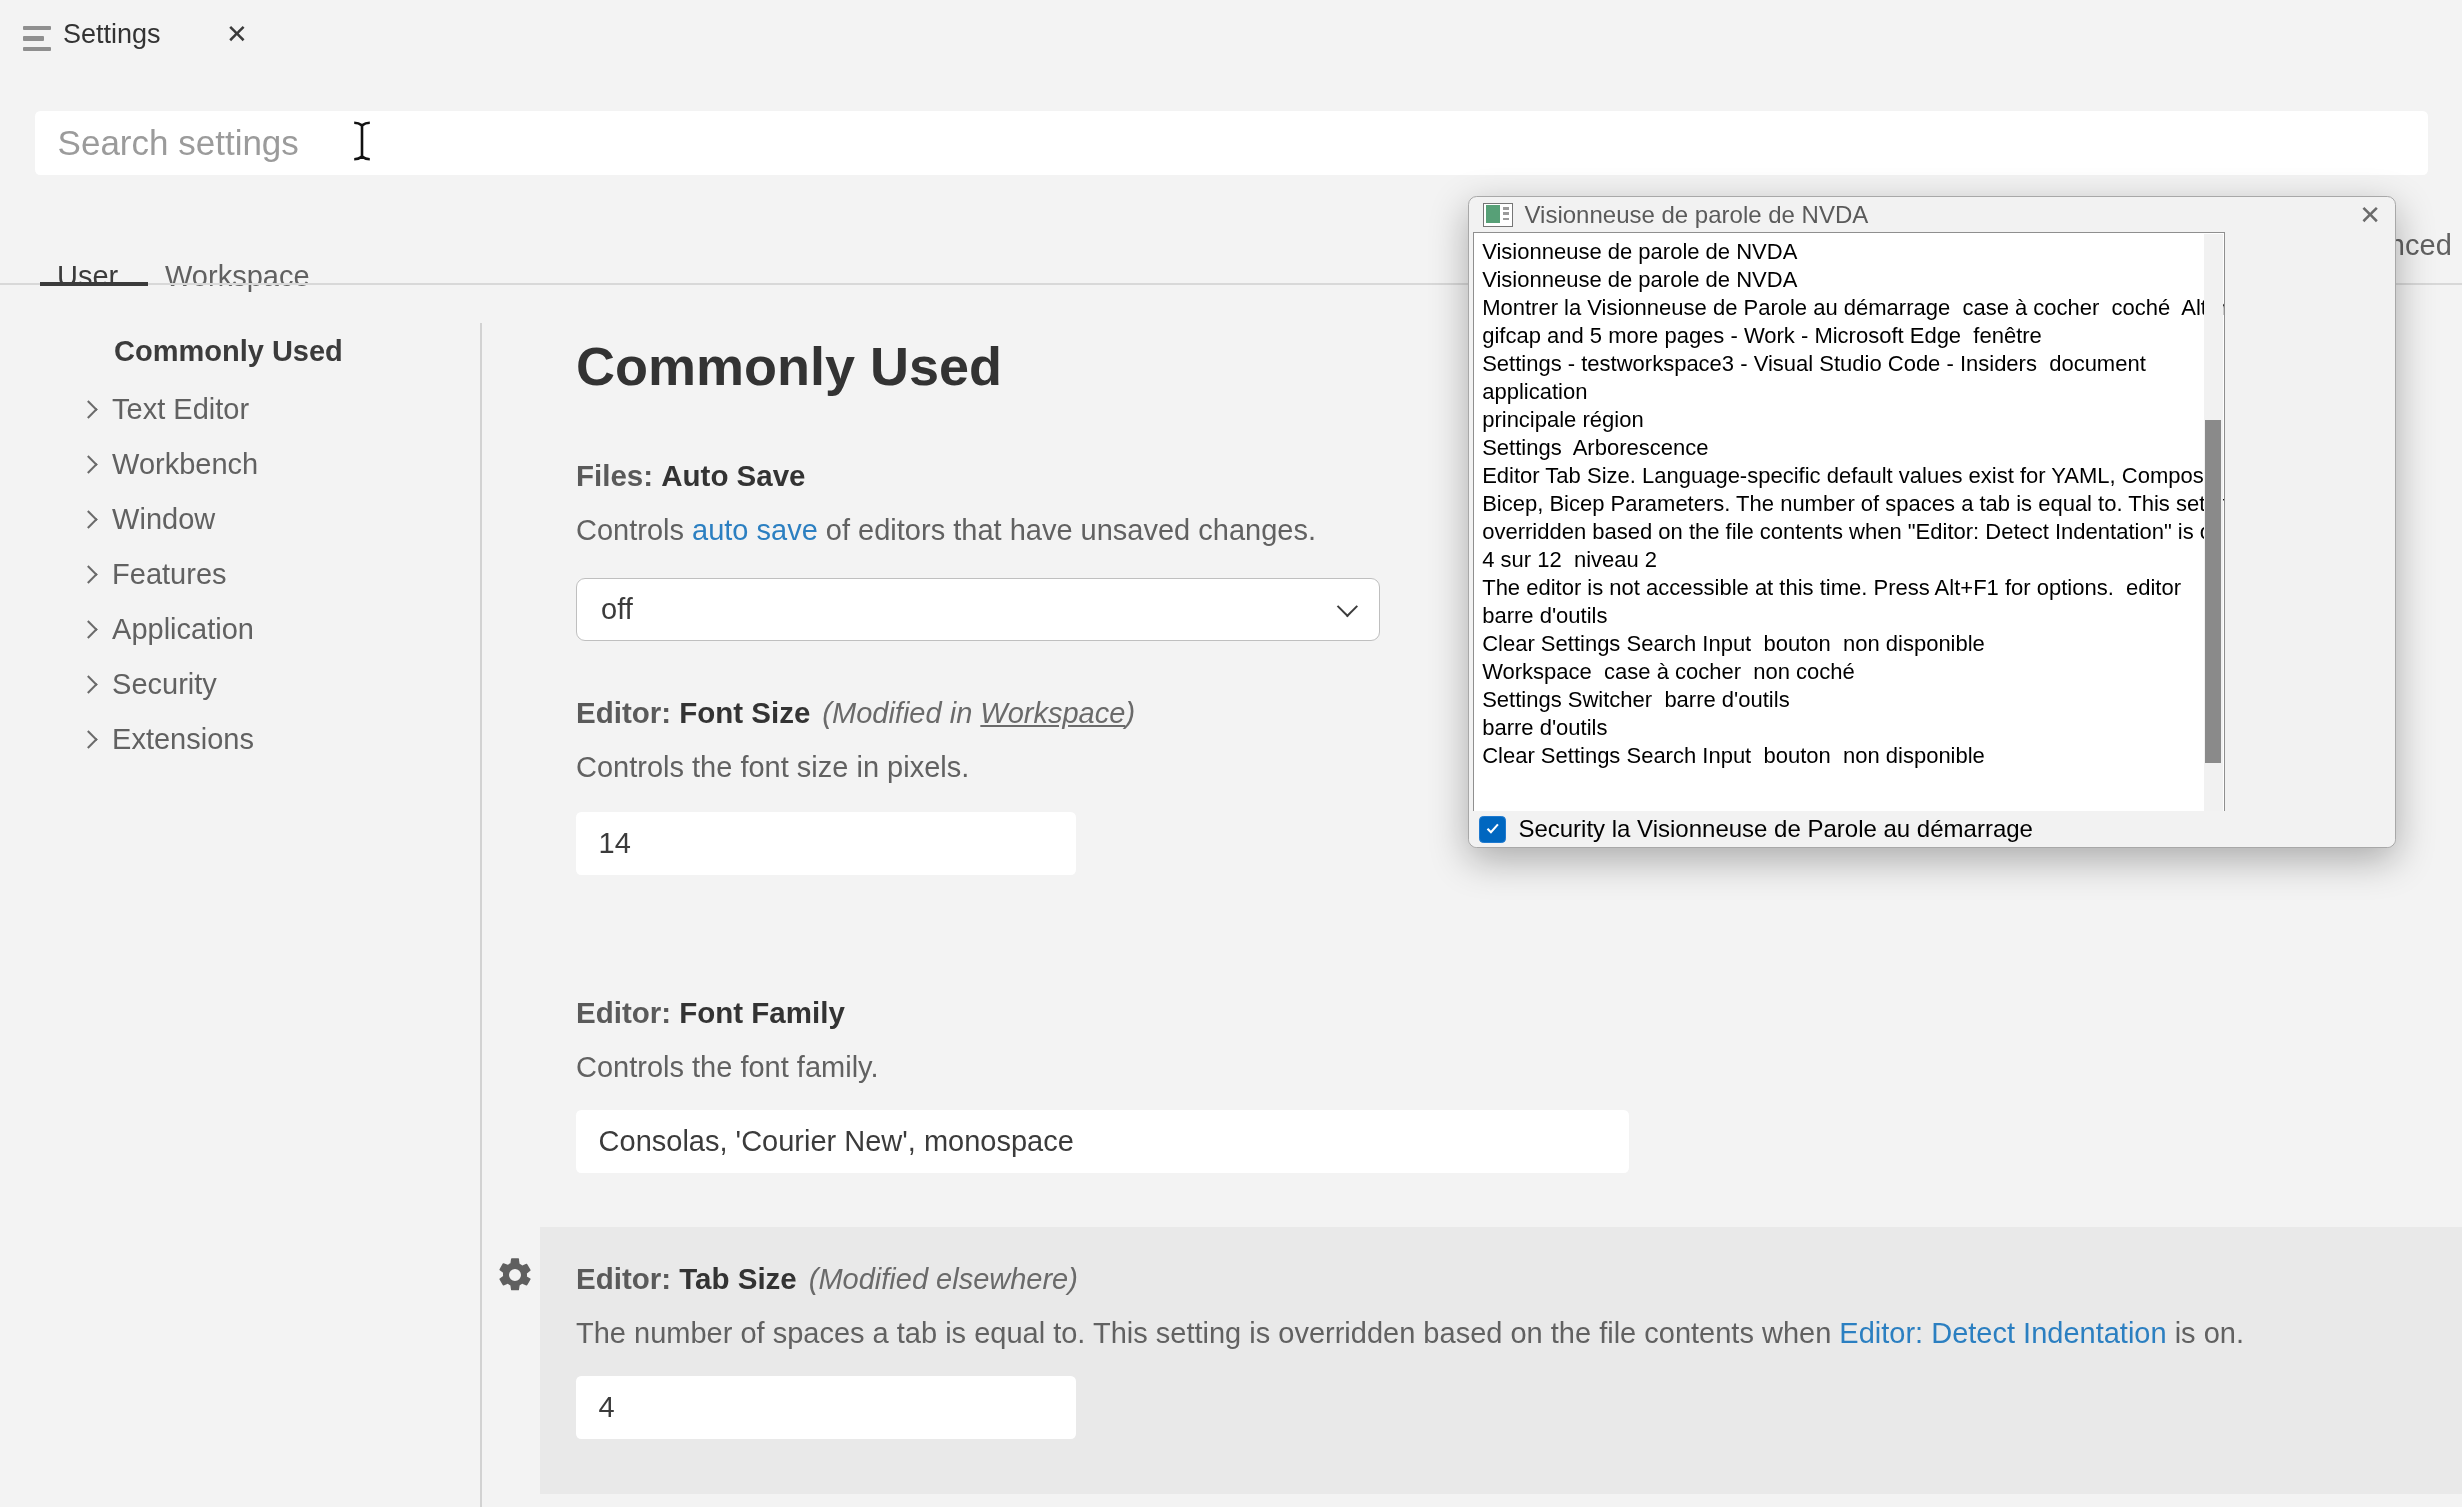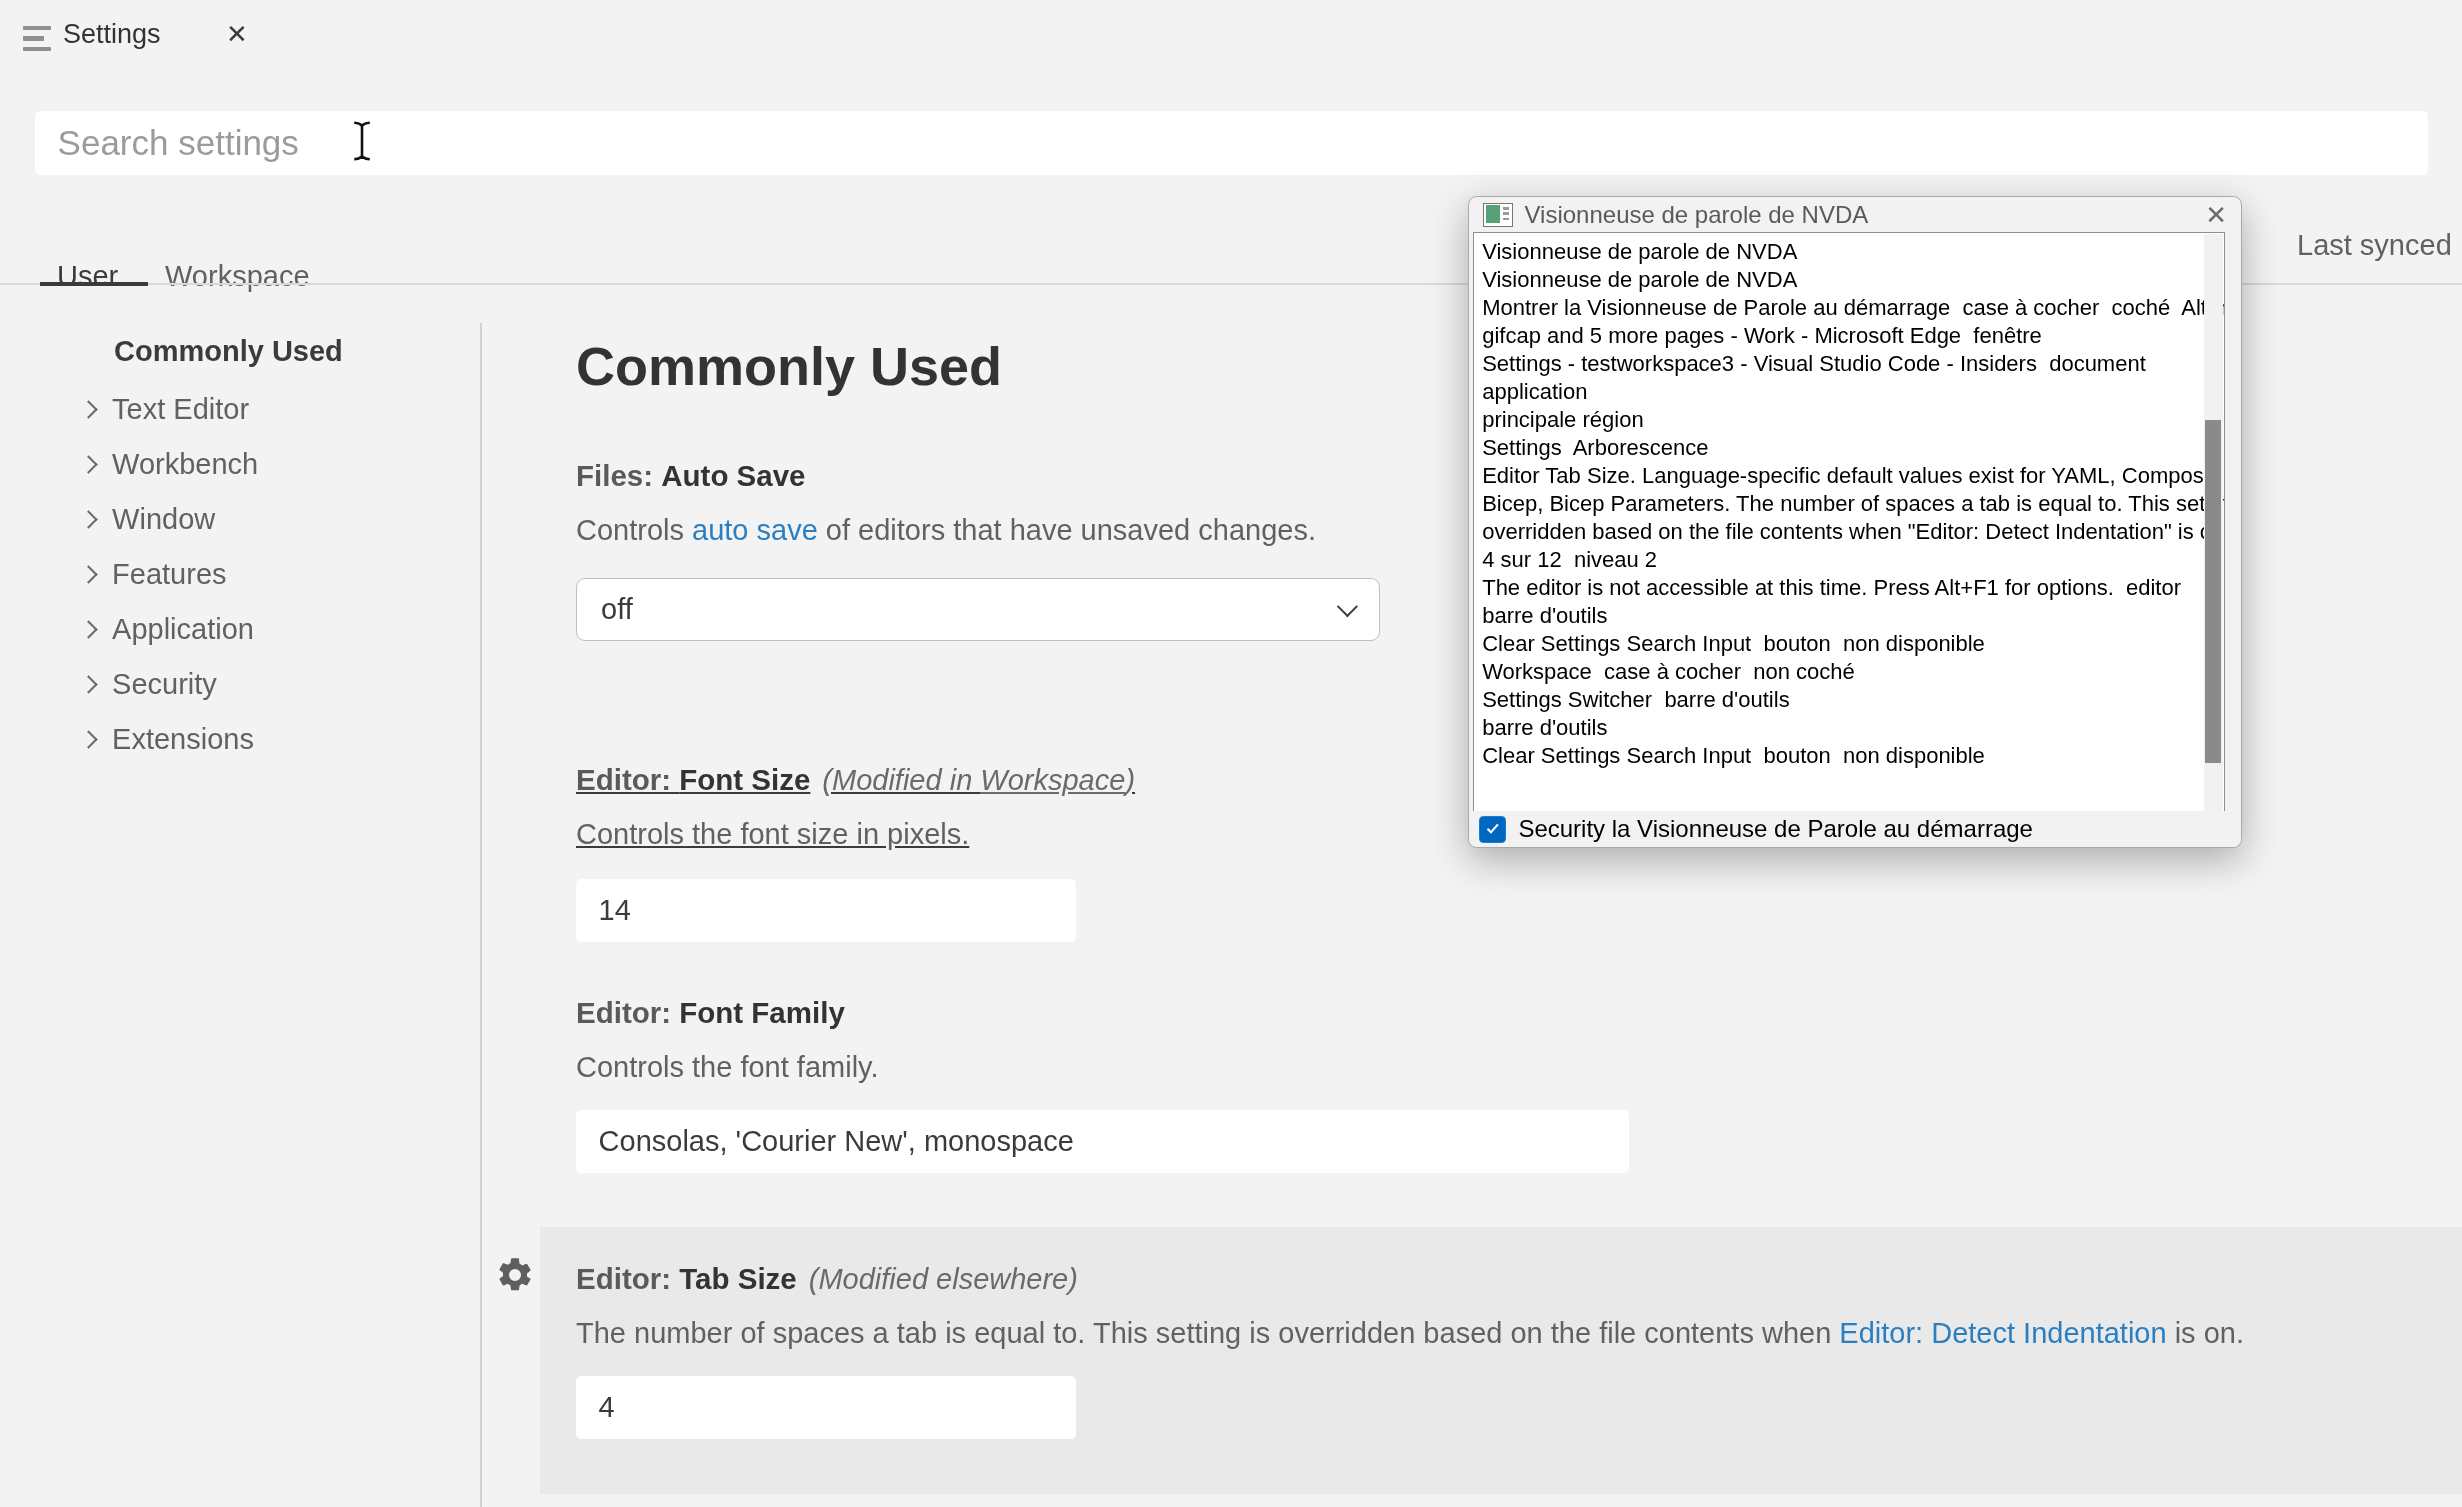--- a/index.html
+++ b/index.html
@@ -68,21 +68,21 @@
   }
   .chev-down {
     width:14.8px; height:14.8px;
     border-right:2.6px solid #3b3b3b; border-bottom:2.6px solid #3b3b3b;
     transform:rotate(45deg); margin-top:-7px;
   }
   .row-highlight { left:540px; top:1227px; width:1922px; height:267px; background:#e9e9e9; }
 
   
   .nvda-win {
-    left:1468px; top:196px; width:774px; height:652px;
+    left:1468px; top:196px; width:928px; height:652px;
     background:#f2f2f2; border:0.9px solid #a8a8a8; border-radius:8.7px;
     box-shadow:0 12px 38px rgba(0,0,0,0.30);
   }
   .nvda-titlebar { position:absolute; left:0; top:0; width:100%; height:35px;
     display:flex; align-items:center; padding:0 14px; }
   .nvda-title { font-size:24px; color:#5a5a5a; margin-left:12px; flex:1; white-space:nowrap; }
   .nvda-close { font-size:26px; color:#6b6b6b; line-height:1; cursor:default; }
   .nvda-app-icon { width:29.5px; height:24px; background:#fff; border:1.7px solid #767676; position:relative; }
   .nvda-app-icon .green { position:absolute; left:1.7px; top:1.7px; width:14.8px; height:17.4px; background:#57a077; }
   .nvda-app-icon .l1, .nvda-app-icon .l2, .nvda-app-icon .l3 {
@@ -175,21 +175,21 @@
 
 <div class="abs" style="left:576px; top:459px;">
   <div class="setting-title"><span class="cat">Files: </span><span class="name">Auto Save</span></div>
   <div class="setting-desc"><span>Controls </span><span class="link">auto save</span><span> of editors that have unsaved changes.</span></div>
   <div class="select-box" style="margin-top:31px;">
     <span>off</span>
     <span class="chev-down"></span>
   </div>
 </div>
 
-<div class="abs" style="left:576px; top:763px;text-decoration:underline;">
+<div class="abs" style="left:576px; top:696px;">
   <div class="setting-title"><span class="cat">Editor: </span><span class="name">Font Size</span><span class="modified"><span>(Modified in </span><span class="uline">Workspace</span><span>)</span></span></div>
   <div class="setting-desc">Controls the font size in pixels.</div>
   <input class="text-input" style="margin-top: 28px; width: 500px;" value="14">
 </div>
 
 <div class="abs" style="left:576px; top:996px;">
   <div class="setting-title"><span class="cat">Editor: </span><span class="name">Font Family</span></div>
   <div class="setting-desc">Controls the font family.</div>
   <input class="text-input" style="margin-top: 26px; width: 1053px;" value="Consolas, 'Courier New', monospace">
 </div>

